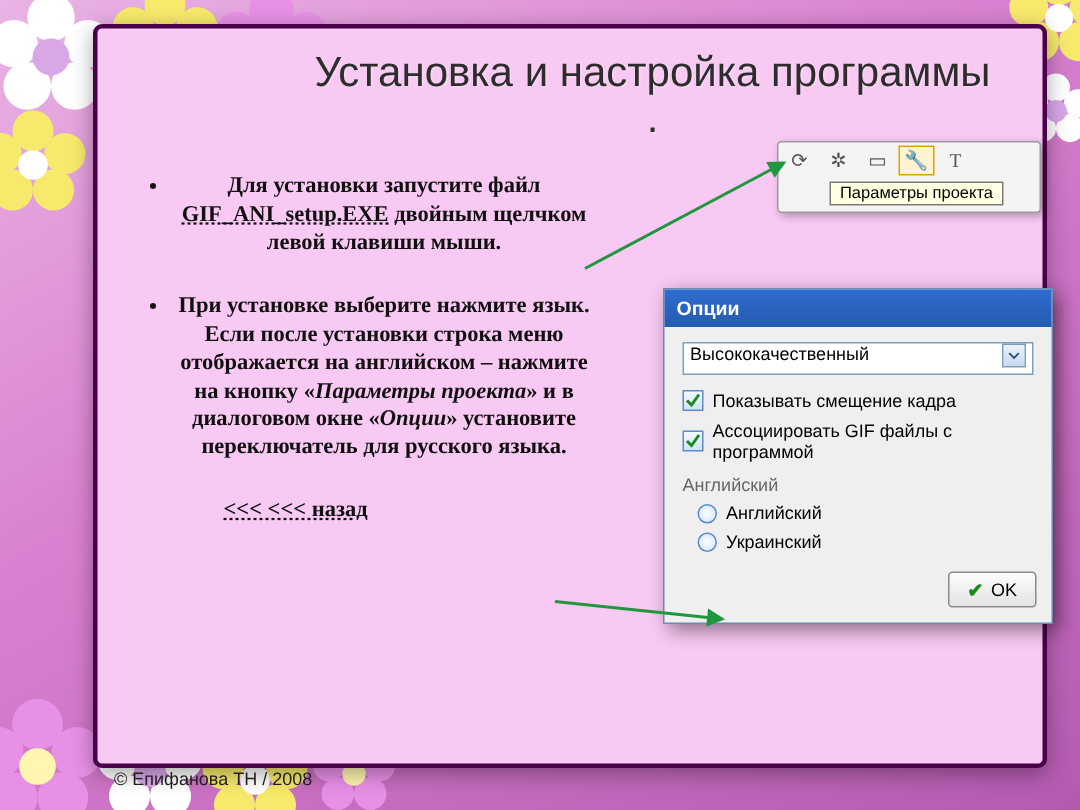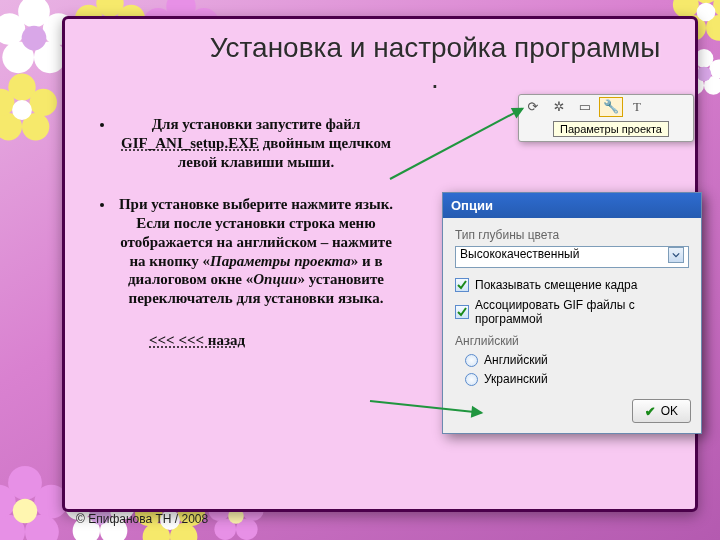--- a/index.html
+++ b/index.html
@@ -236,21 +236,21 @@
 
   <h1>Установка и настройка программы .</h1>
 
   <div class="content">
     <ul>
       <li>
         <span>Для установки запустите файл </span><span class="dotted">GIF_ANI_setup.EXE</span><span> двойным щелчком левой клавиши мыши.</span>
       </li>
       <li>
         <span>При установке выберите нажмите язык.</span><br>
-        <span> Если после установки строка меню отображается на английском – нажмите на кнопку «</span><span class="emph">Параметры проекта</span><span>» и в диалоговом окне «</span><span class="emph">Опции</span><span>» установите переключатель для установки языка.</span>
+        <span> Если после установки строка меню отображается на английском – нажмите на кнопку «</span><span class="emph">Параметры проекта</span><span>» и в диалоговом окне «</span><span class="emph">Опции</span><span>» установите переключатель для русского языка.</span>
       </li>
     </ul>
     <div class="back-link">&lt;&lt;&lt; &lt;&lt;&lt; назад</div>
   </div>
 
 </div>
 
 <div class="hint-toolbar">
   <div class="row">
     <div class="tb-btn">⟳</div>
@@ -260,21 +260,20 @@
     <div class="tb-btn">T</div>
   </div>
   <span class="tool-label">Параметры проекта</span>
 </div>
 
 <div class="dialog">
   <div class="titlebar">
     <span>Опции</span>
   </div>
   <div class="body">
-    <div class="label">Тип глубины цвета</div>
     <div class="select">
       <span>Высококачественный</span>
       <span class="arrow">
         <svg viewBox="0 0 10 10" width="8" height="8">
             <path d="M1 3 L5 7 L9 3" fill="none" stroke="#2a4d7b" stroke-width="1.5"></path>
           </svg>
       </span>
     </div>
     <div class="chk">
       <span class="box">

